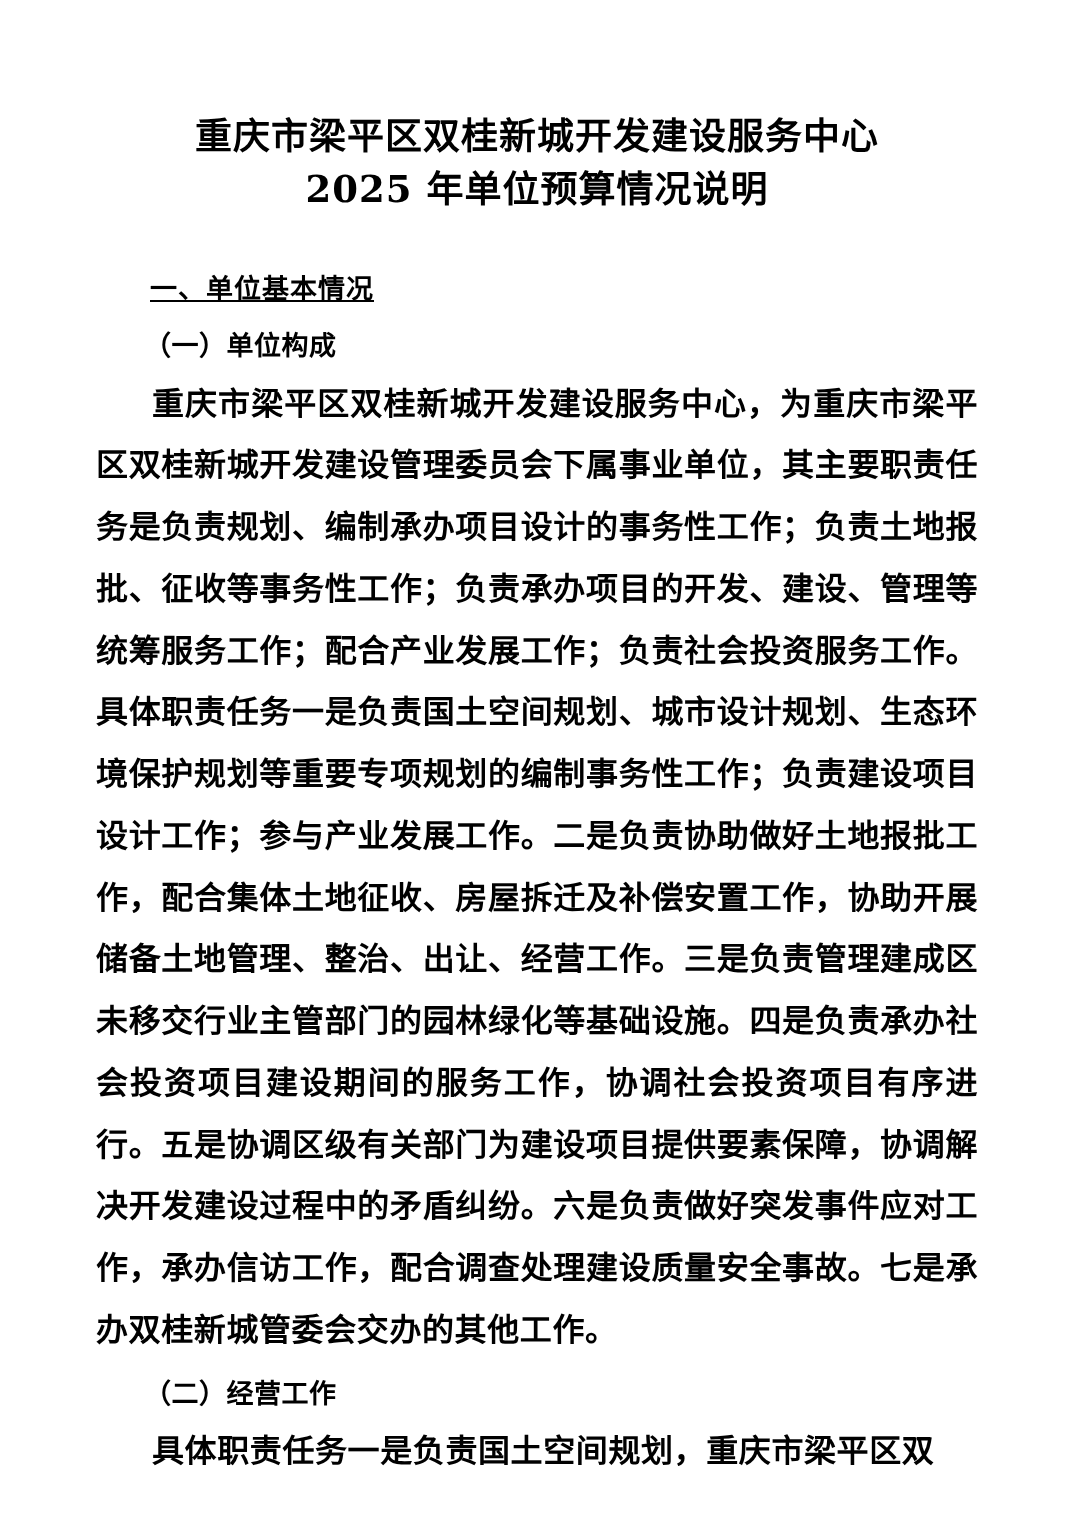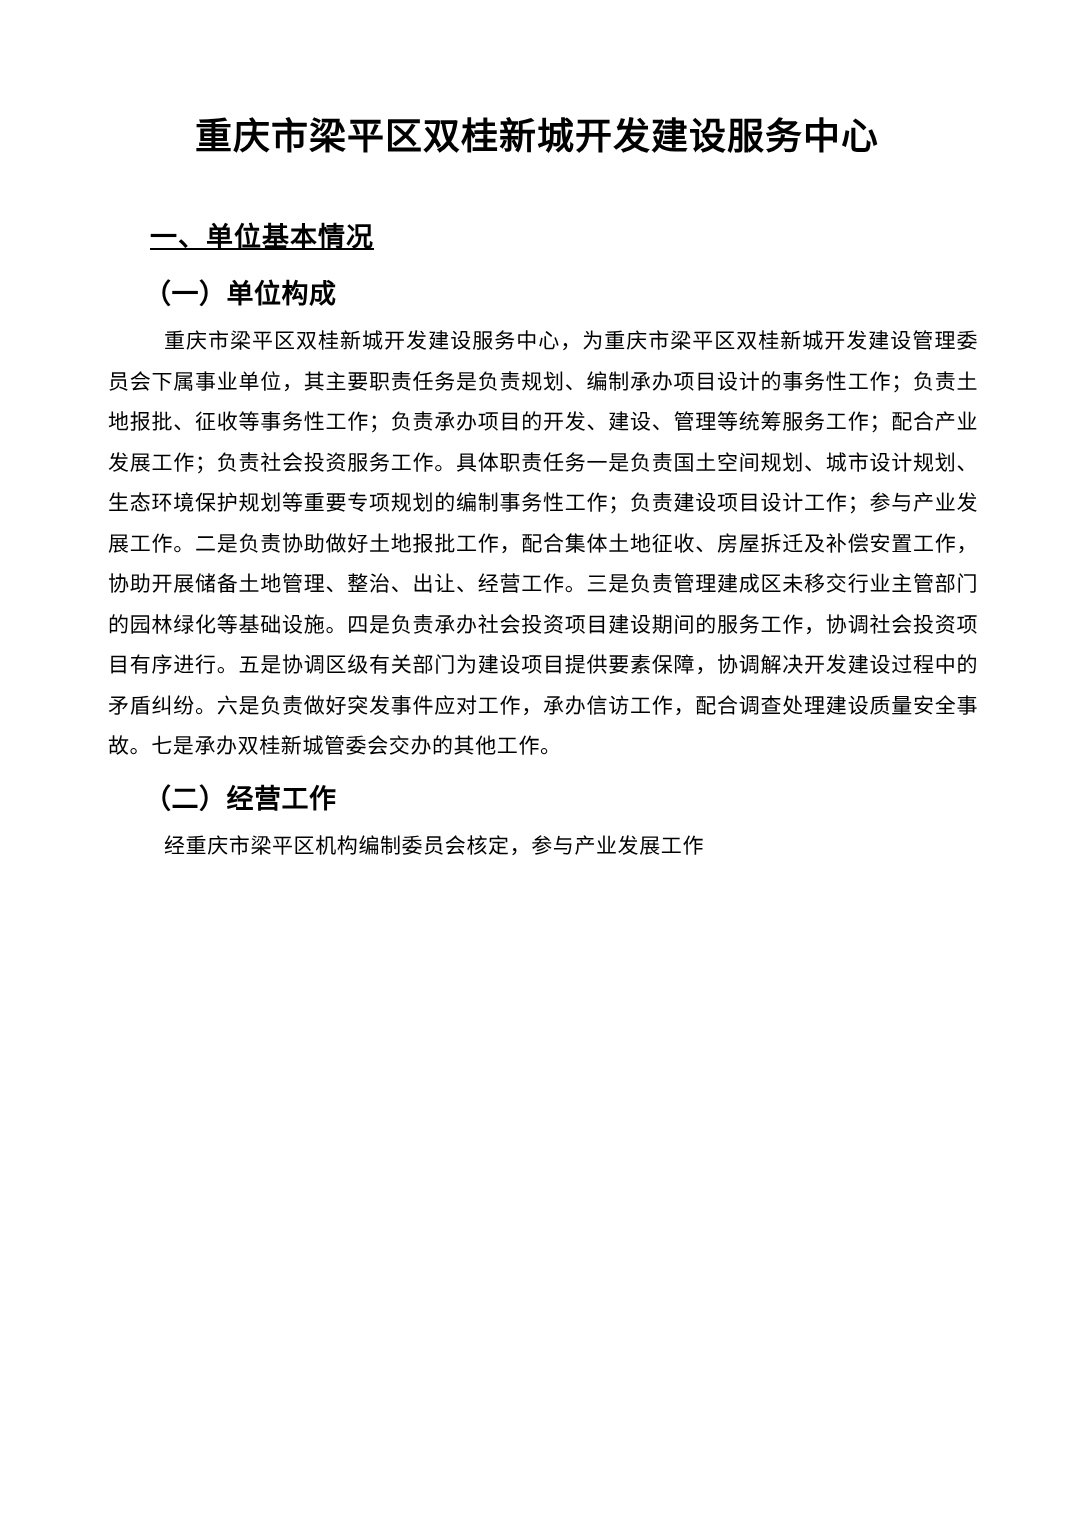--- a/index.html
+++ b/index.html
@@ -44,41 +44,43 @@
     text-decoration: underline;
   }
   .sub-heading {
     font-size: 27px;
     line-height: 1.9;
     margin: 6px 0 0 0;
     text-indent: 48px;
     letter-spacing: 0.5px;
   }
   p.body-text {
-    font-size: 21px;
+    font-size: 32px;
     line-height: 1.93;
-    margin: 2px 0 0 12px;
+    margin: 2px 0 0 0;
     text-indent: 56px;
     text-align: justify;
     text-justify: inter-ideograph;
     letter-spacing: 0.6px;
+    font-weight: bold;
   }
 </style>
 </head>
 <body>
 
 <div class="page">
 
   <h1 class="doc-title">
     <span class="line">重庆市梁平区双桂新城开发建设服务中心</span>
+    <span class="line">2025 年单位预算情况说明</span>
   </h1>
 
   <h2 class="section-heading">一、单位基本情况</h2>
 
   <h3 class="sub-heading">（一）单位构成</h3>
 
   <p class="body-text">重庆市梁平区双桂新城开发建设服务中心，为重庆市梁平区双桂新城开发建设管理委员会下属事业单位，其主要职责任务是负责规划、编制承办项目设计的事务性工作；负责土地报批、征收等事务性工作；负责承办项目的开发、建设、管理等统筹服务工作；配合产业发展工作；负责社会投资服务工作。具体职责任务一是负责国土空间规划、城市设计规划、生态环境保护规划等重要专项规划的编制事务性工作；负责建设项目设计工作；参与产业发展工作。二是负责协助做好土地报批工作，配合集体土地征收、房屋拆迁及补偿安置工作，协助开展储备土地管理、整治、出让、经营工作。三是负责管理建成区未移交行业主管部门的园林绿化等基础设施。四是负责承办社会投资项目建设期间的服务工作，协调社会投资项目有序进行。五是协调区级有关部门为建设项目提供要素保障，协调解决开发建设过程中的矛盾纠纷。六是负责做好突发事件应对工作，承办信访工作，配合调查处理建设质量安全事故。七是承办双桂新城管委会交办的其他工作。</p>
 
   <h3 class="sub-heading">（二）经营工作</h3>
 
-  <p class="body-text">经重庆市梁平区机构编制委员会核定，参与产业发展工作</p>
+  <p class="body-text">具体职责任务一是负责国土空间规划，重庆市梁平区双</p>
 
 </div>
 
 </body></html>

